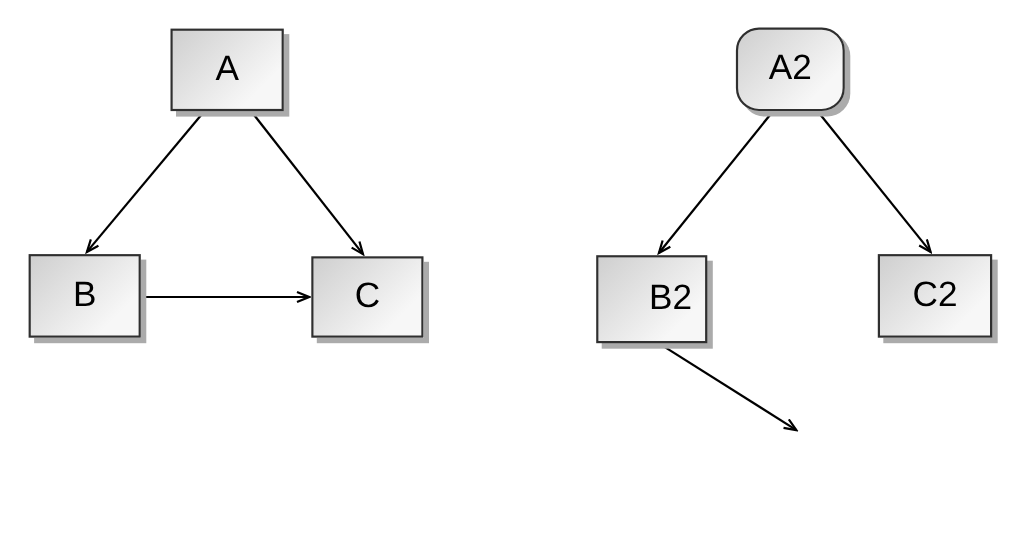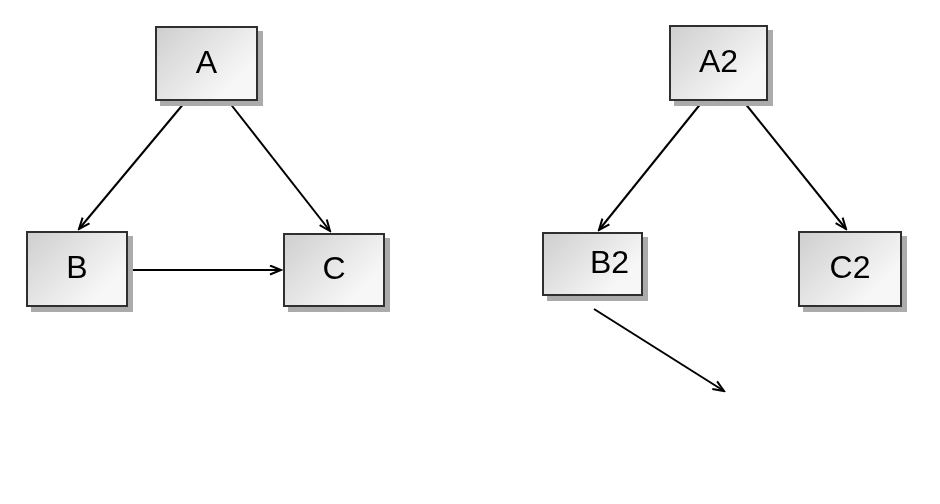--- a/index.html
+++ b/index.html
@@ -60,23 +60,23 @@
   <div class="nodes-layer">
       <div class="node" style="left: 155px; top: 26px; width: 103px; height: 75px;">
         <span class="node-label">A</span>
       </div>
       <div class="node" style="left: 26px; top: 231px; width: 102px; height: 76px;">
         <span class="node-label">B</span>
       </div>
       <div class="node" style="left: 283px; top: 233px; width: 102px; height: 74px;">
         <span class="node-label">C</span>
       </div>
-      <div class="node" style="left: 669px; top: 25px; width: 99px; height: 76px;">
+      <div class="node" style="left: 669px; top: 25px; width: 99px; height: 76px; border-radius: 21px;">
         <span class="node-label">A2</span>
       </div>
-      <div class="node" style="left: 542px; top: 232px; width: 101px; height: 64px; padding-left: 34px;">
+      <div class="node" style="left: 542px; top: 232px; width: 101px; height: 80px; padding-left: 34px;">
         <span class="node-label">B2</span>
       </div>
       <div class="node" style="left: 798px; top: 231px; width: 104px; height: 76px;">
         <span class="node-label">C2</span>
       </div>
     </div>
 </div>
 
 </body></html>

